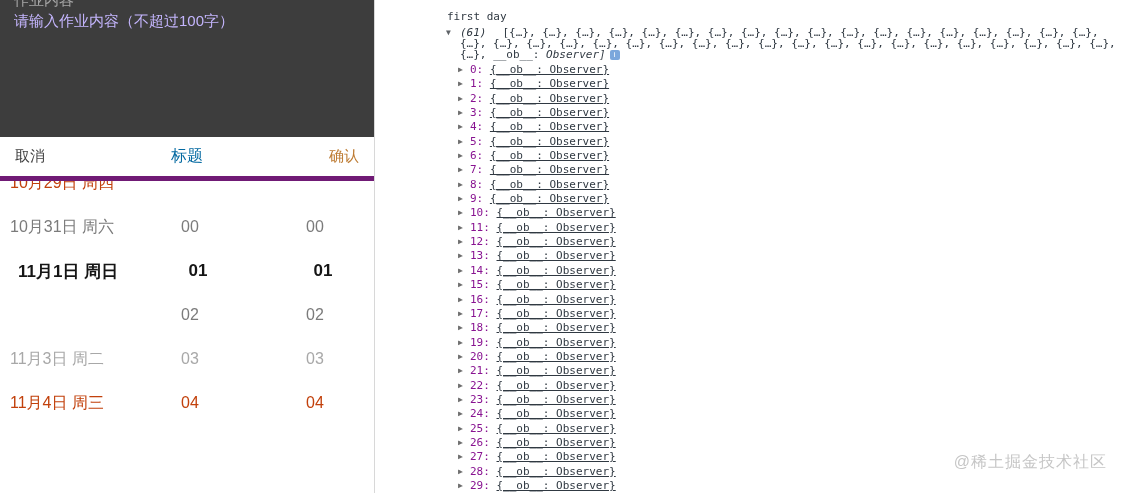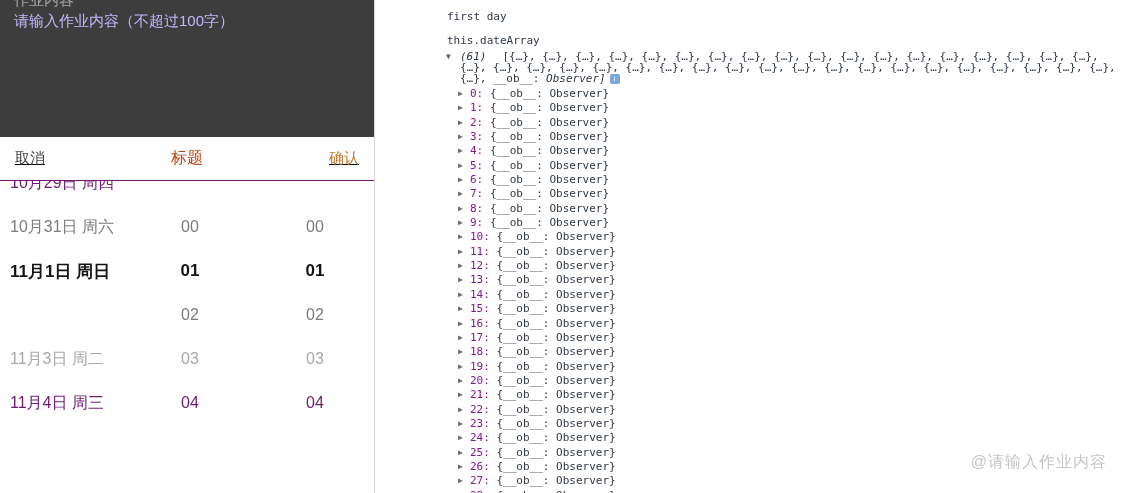--- a/index.html
+++ b/index.html
@@ -8,56 +8,56 @@
 
   
   .left-panel { position:absolute; left:0; top:0; width:375px; height:493px;
                 background:#fff; border-right:1px solid #d8d8d8; }
 
   .overlay { position:relative; height:137px; background:#3d3d3d; overflow:hidden; }
   .form-title { position:absolute; top:-9px; left:14px; font-size:15px; color:#a6a6a6; }
   .content-placeholder { position:absolute; top:12px; left:14px; font-size:15px; color:#c4b5fd; }
 
   .picker-header { position:relative; z-index:2; height:44px; background:#fff;
-                   border-bottom:1px solid #701a75; display:flex; align-items:center;
-                   justify-content:space-between; padding:0 15px;text-decoration:underline; }
+                   border-bottom:5px solid #701a75; display:flex; align-items:center;
+                   justify-content:space-between; padding:0 15px; }
   .picker-header .cancel { font-size:15px; color:#3f3f3f; }
   .picker-header .ptitle { position:absolute; left:50%; transform:translateX(-50%);
-                           font-size:16px; color:#c2410c; }
+                           font-size:16px; color:#0369a1; }
   .picker-header .confirm { font-size:15px; color:var(--confirm,#bd7b32); }
 
   .picker-rows { position:relative; z-index:1; margin-top:-20px; height:332px; overflow:hidden; }
   .p-row { position:relative; height:44px; }
   .p-row span { position:absolute; top:50%; transform:translateY(-50%); font-size:16px; }
   .p-date { left:10px; width:170px; white-space:nowrap; }
   .p-c1 { left:160px; width:60px; text-align:center; }
   .p-c2 { left:285px; width:60px; text-align:center; }
-  .p-row.selected { color:#151515; font-weight:600; }
+  .p-row.selected { color:#151515; font-weight:600;margin-left:8px; }
   .p-row.selected span { font-size:17px; }
   .p-row.near  { color:#7b7b7b;padding-left:32px; }
   .p-row.mid   { color:#a8a8a8; }
-  .p-row.outer { color:#701a75; }
+  .p-row.outer { color:#c2410c; }
 
   
   .console { position:absolute; left:377px; top:0; right:0; bottom:0;
              font-family:"DejaVu Sans Mono", monospace; font-size:11px; color:#303942; }
   .c-line { padding-left:70px; height:14px; line-height:14px; margin-top:10px; white-space:pre; }
   .c-preview { position:relative; padding-left:83px; padding-right:4px;
                line-height:11px; margin-top:3px; margin-bottom:3px; word-break:break-all; }
   .c-preview .tri { position:absolute; left:69px; top:0; font-size:8px; color:#5f6368; }
   .len { font-style:italic; margin-right:16px; }
   .obs { font-style:italic; }
   .info-icon { display:inline-block; width:10px; height:10px; margin-left:4px;
                border-radius:2px; background:#7ba7dc; color:#fff; font-size:8px;
                line-height:10px; text-align:center; font-style:normal;
                font-family:"Liberation Sans", sans-serif; vertical-align:middle; }
   .c-entry { position:relative; height:14.35px; line-height:14.35px; padding-left:93px; white-space:pre; }
   .c-entry .tri { position:absolute; left:81px; top:1px; font-size:8px; color:#6e6e6e; line-height:12px; }
   .idx { color:var(--index,#881391); }
-  .val { color:#303942; }
+  .val { color:#303942;text-decoration:underline; }
 
   .watermark { position:absolute; right:16px; bottom:20px; font-size:16px;
                color:#c6c6c6; letter-spacing:1px; }
 </style>
 </head>
 <body>
 
 <div class="left-panel">
 
   <div class="overlay">
@@ -103,21 +103,20 @@
         </div>
       </div>
   </div>
 
 </div>
 
 <div class="console">
 
   <div class="c-line">first day</div>
 
-  <div class="c-line">this.dateArray</div>
 
   <div class="c-preview">
     <span class="tri">▼</span><span class="len">(61)</span><span>[{…}, {…}, {…}, {…}, {…}, {…}, {…}, {…}, {…}, {…}, {…}, {…}, {…}, {…}, {…}, {…}, {…}, {…}, {…}, {…}, {…}, {…}, {…}, {…}, {…}, {…}, {…}, {…}, {…}, {…}, {…}, {…}, {…}, {…}, {…}, {…}, {…}, {…}, {…}, </span><span class="key">__ob__: </span><span class="obs">Observer]</span><span class="info-icon">i</span>
   </div>
 
   <div id="console-entries">
       <div class="c-entry"><span class="tri">▶</span><span class="idx">0: </span><span class="val">{__ob__: Observer}</span></div>
       <div class="c-entry"><span class="tri">▶</span><span class="idx">1: </span><span class="val">{__ob__: Observer}</span></div>
       <div class="c-entry"><span class="tri">▶</span><span class="idx">2: </span><span class="val">{__ob__: Observer}</span></div>
       <div class="c-entry"><span class="tri">▶</span><span class="idx">3: </span><span class="val">{__ob__: Observer}</span></div>
@@ -144,13 +143,13 @@
       <div class="c-entry"><span class="tri">▶</span><span class="idx">24: </span><span class="val">{__ob__: Observer}</span></div>
       <div class="c-entry"><span class="tri">▶</span><span class="idx">25: </span><span class="val">{__ob__: Observer}</span></div>
       <div class="c-entry"><span class="tri">▶</span><span class="idx">26: </span><span class="val">{__ob__: Observer}</span></div>
       <div class="c-entry"><span class="tri">▶</span><span class="idx">27: </span><span class="val">{__ob__: Observer}</span></div>
       <div class="c-entry"><span class="tri">▶</span><span class="idx">28: </span><span class="val">{__ob__: Observer}</span></div>
       <div class="c-entry"><span class="tri">▶</span><span class="idx">29: </span><span class="val">{__ob__: Observer}</span></div>
     </div>
 
 </div>
 
-<div class="watermark">@请输入作业内容</div>
+<div class="watermark">@稀土掘金技术社区</div>
 
 </body></html>

